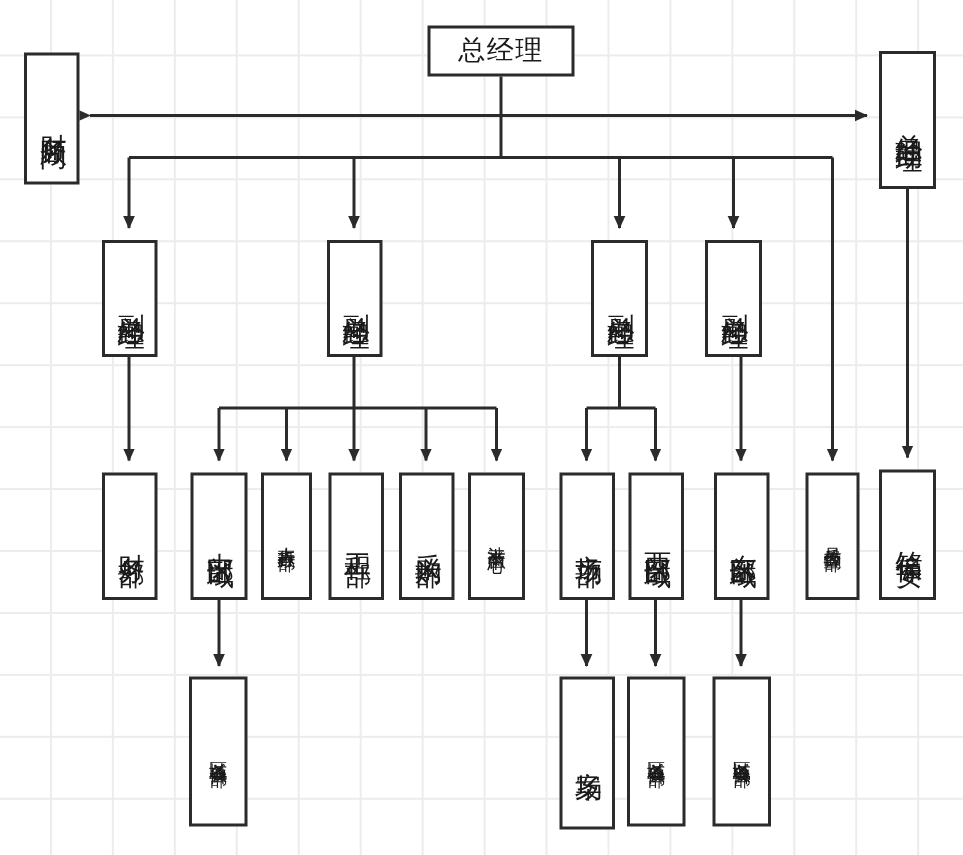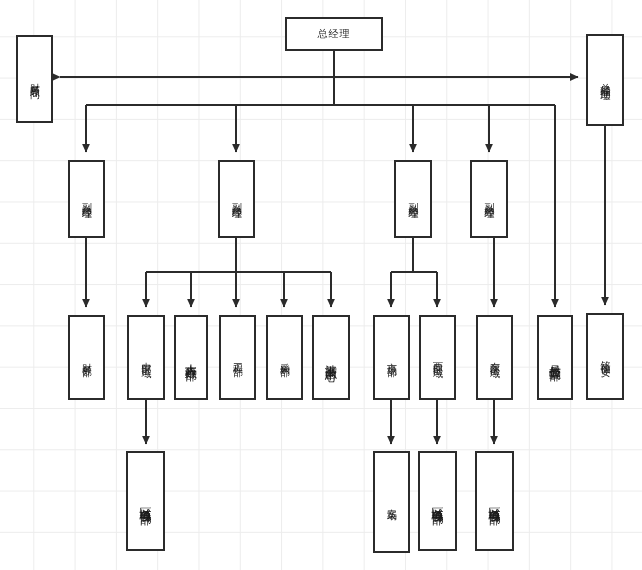--- a/index.html
+++ b/index.html
@@ -30,21 +30,21 @@
   .node {
     position: absolute;
     box-sizing: border-box;
     background: #ffffff;
     border: 2px solid #2b2b2b;
     display: flex;
     align-items: center;
     justify-content: center;
     text-align: center;
     color: #1a1a1a;
-    font-size: 10px;
+    font-size: 18px;
     line-height: 1.18;
     letter-spacing: 0px;
     z-index: 2;
   }
   .node .lbl {
     display: block;
     width: 100%;
     padding: 0 1px;
   }
   .node.vert .lbl {

